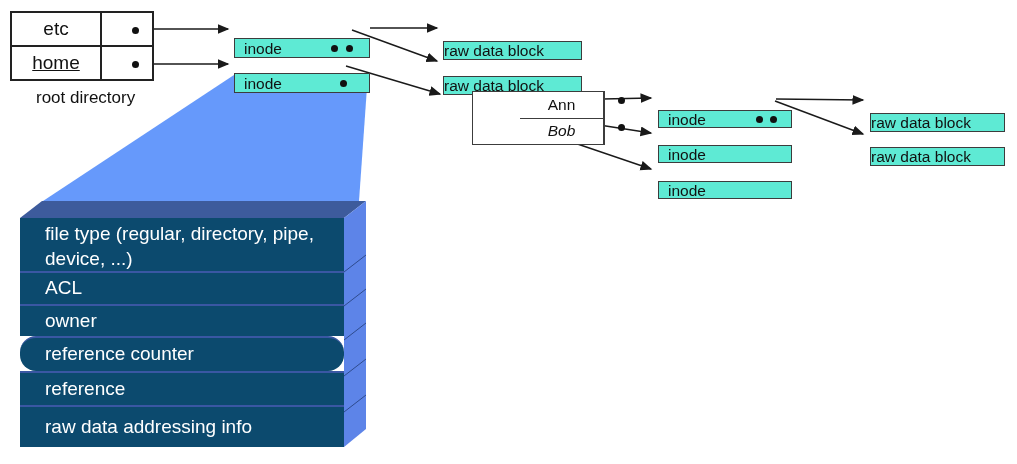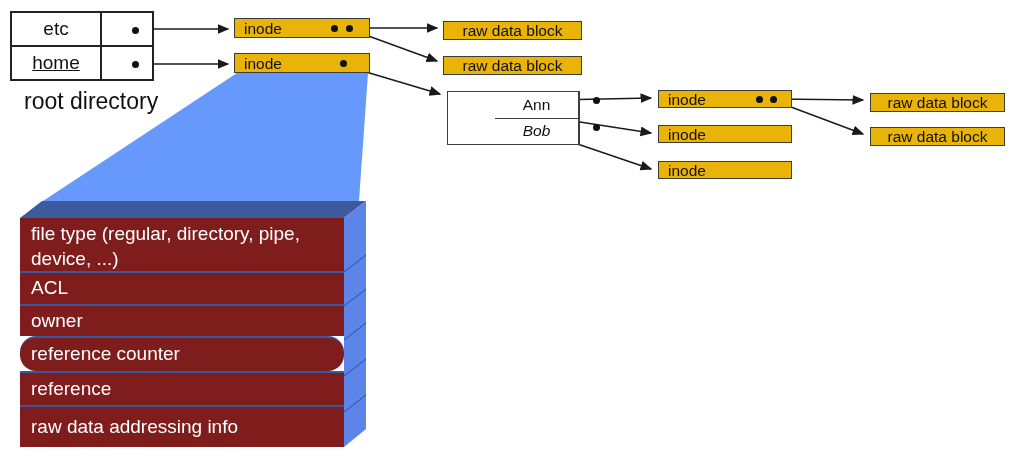--- a/index.html
+++ b/index.html
@@ -1,41 +1,41 @@
 <!DOCTYPE html>
 <html><head>
 <meta charset="utf-8">
 <style>
   html,body{margin:0;padding:0;background:#fff;}
   #canvas{
     position:relative;width:1017px;height:464px;background:#ffffff;
     font-family:"Liberation Sans", sans-serif;color:#111;overflow:hidden;
   }
   #shapes{position:absolute;left:0;top:0;width:1017px;height:464px;z-index:1;}
-  .box{position:absolute;background:#eab308;border:1.5px solid #3c3c3c;box-sizing:border-box;z-index:2;}
+  .box{position:absolute;background:#5eead4;border:1.5px solid #3c3c3c;box-sizing:border-box;z-index:2;margin-top:20px;}
   .lbl-box{font-size:15.5px;line-height:17px;display:flex;align-items:center;}
   .inode-box{padding-left:9px;}
-  .raw-box{justify-content:center;}
+  .raw-box{justify-content:flex-start;}
   .dot{position:absolute;width:7px;height:7px;border-radius:50%;background:#111;z-index:3;}
   
   #root-table{position:absolute;left:10px;top:11px;width:144px;height:70px;border:2px solid #222;box-sizing:border-box;background:#fff;z-index:2;display:flex;flex-direction:column;}
   .root-row{flex:1;display:flex;gap:7px;}
   .root-row + .root-row{border-top:2px solid #222;text-decoration:underline;}
   .root-name{width:88px;border-right:2px solid #222;display:flex;align-items:center;justify-content:center;font-size:19px;}
   .root-ptr{flex:1;position:relative;}
-  #root-caption{position:absolute;left:24px;top:88px;font-size:23px;z-index:2;}
+  #root-caption{position:absolute;left:36px;top:88px;font-size:17px;z-index:2;}
   
-  #home-table{position:absolute;left:447px;top:91px;width:133px;height:54px;border:1.5px solid #3c3c3c;box-sizing:border-box;background:#fff;z-index:2;display:flex;flex-direction:column;padding-left:47px;}
+  #home-table{position:absolute;left:472px;top:91px;width:133px;height:54px;border:1.5px solid #3c3c3c;box-sizing:border-box;background:#fff;z-index:2;display:flex;flex-direction:column;padding-left:47px;}
   .home-row{flex:1;display:flex;}
   .home-row + .home-row{border-top:1.5px solid #3c3c3c;font-style:italic;}
   .home-name{width:86px;border-right:1.5px solid #3c3c3c;display:flex;align-items:center;justify-content:center;font-size:15.5px;}
   .home-ptr{flex:1;position:relative;}
   
   #inode-struct{position:absolute;left:20px;top:218px;width:324px;height:229px;z-index:2;display:flex;flex-direction:column;color:#fff;font-size:19px;}
-  .field-row{background:#7f1d1d;box-sizing:border-box;padding-left:11px;display:flex;align-items:center;}
+  .field-row{background:#0c4a6e;box-sizing:border-box;padding-left:25px;display:flex;align-items:center;}
   .field-row + .field-row{border-top:2px solid #3a57a3;}
   #field-0{height:54px;align-items:flex-start;padding-top:3px;line-height:25px;padding-right:4px;}
   #field-1{height:34px;} #field-2{height:34px;} #field-3{height:36px;border-radius:16px;} #field-4{height:36px;} #field-5{height:44px;}
 </style>
 </head>
 <body>
 
 <div id="canvas">
 
   <svg id="shapes" width="1017" height="464" viewBox="0 0 1017 464">

